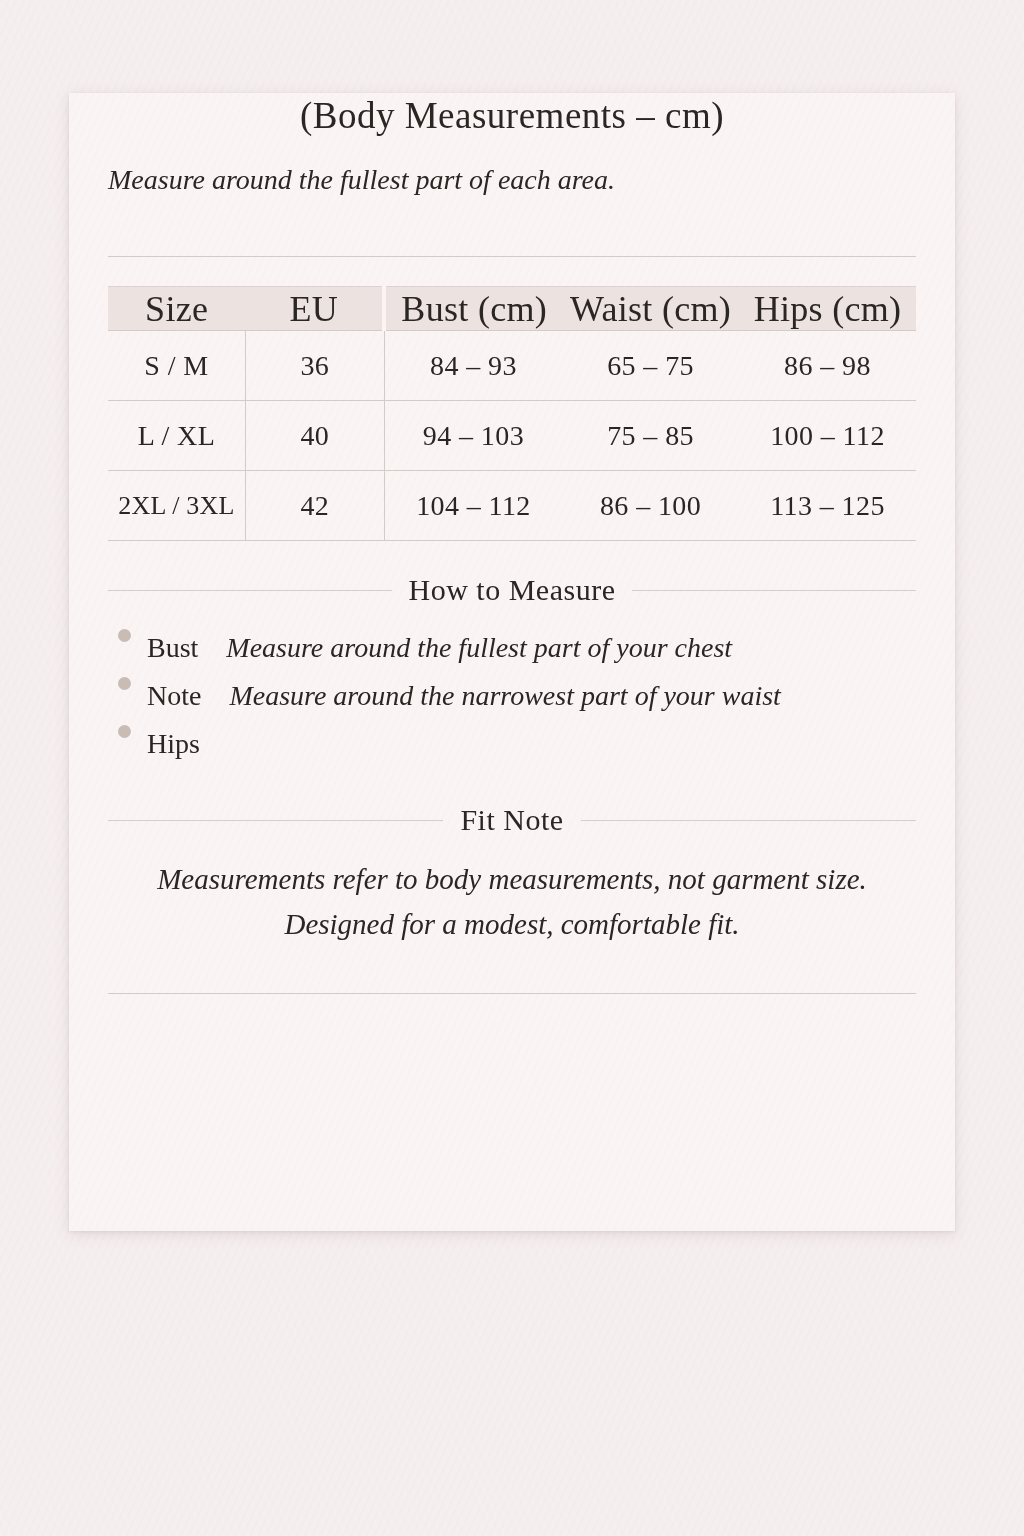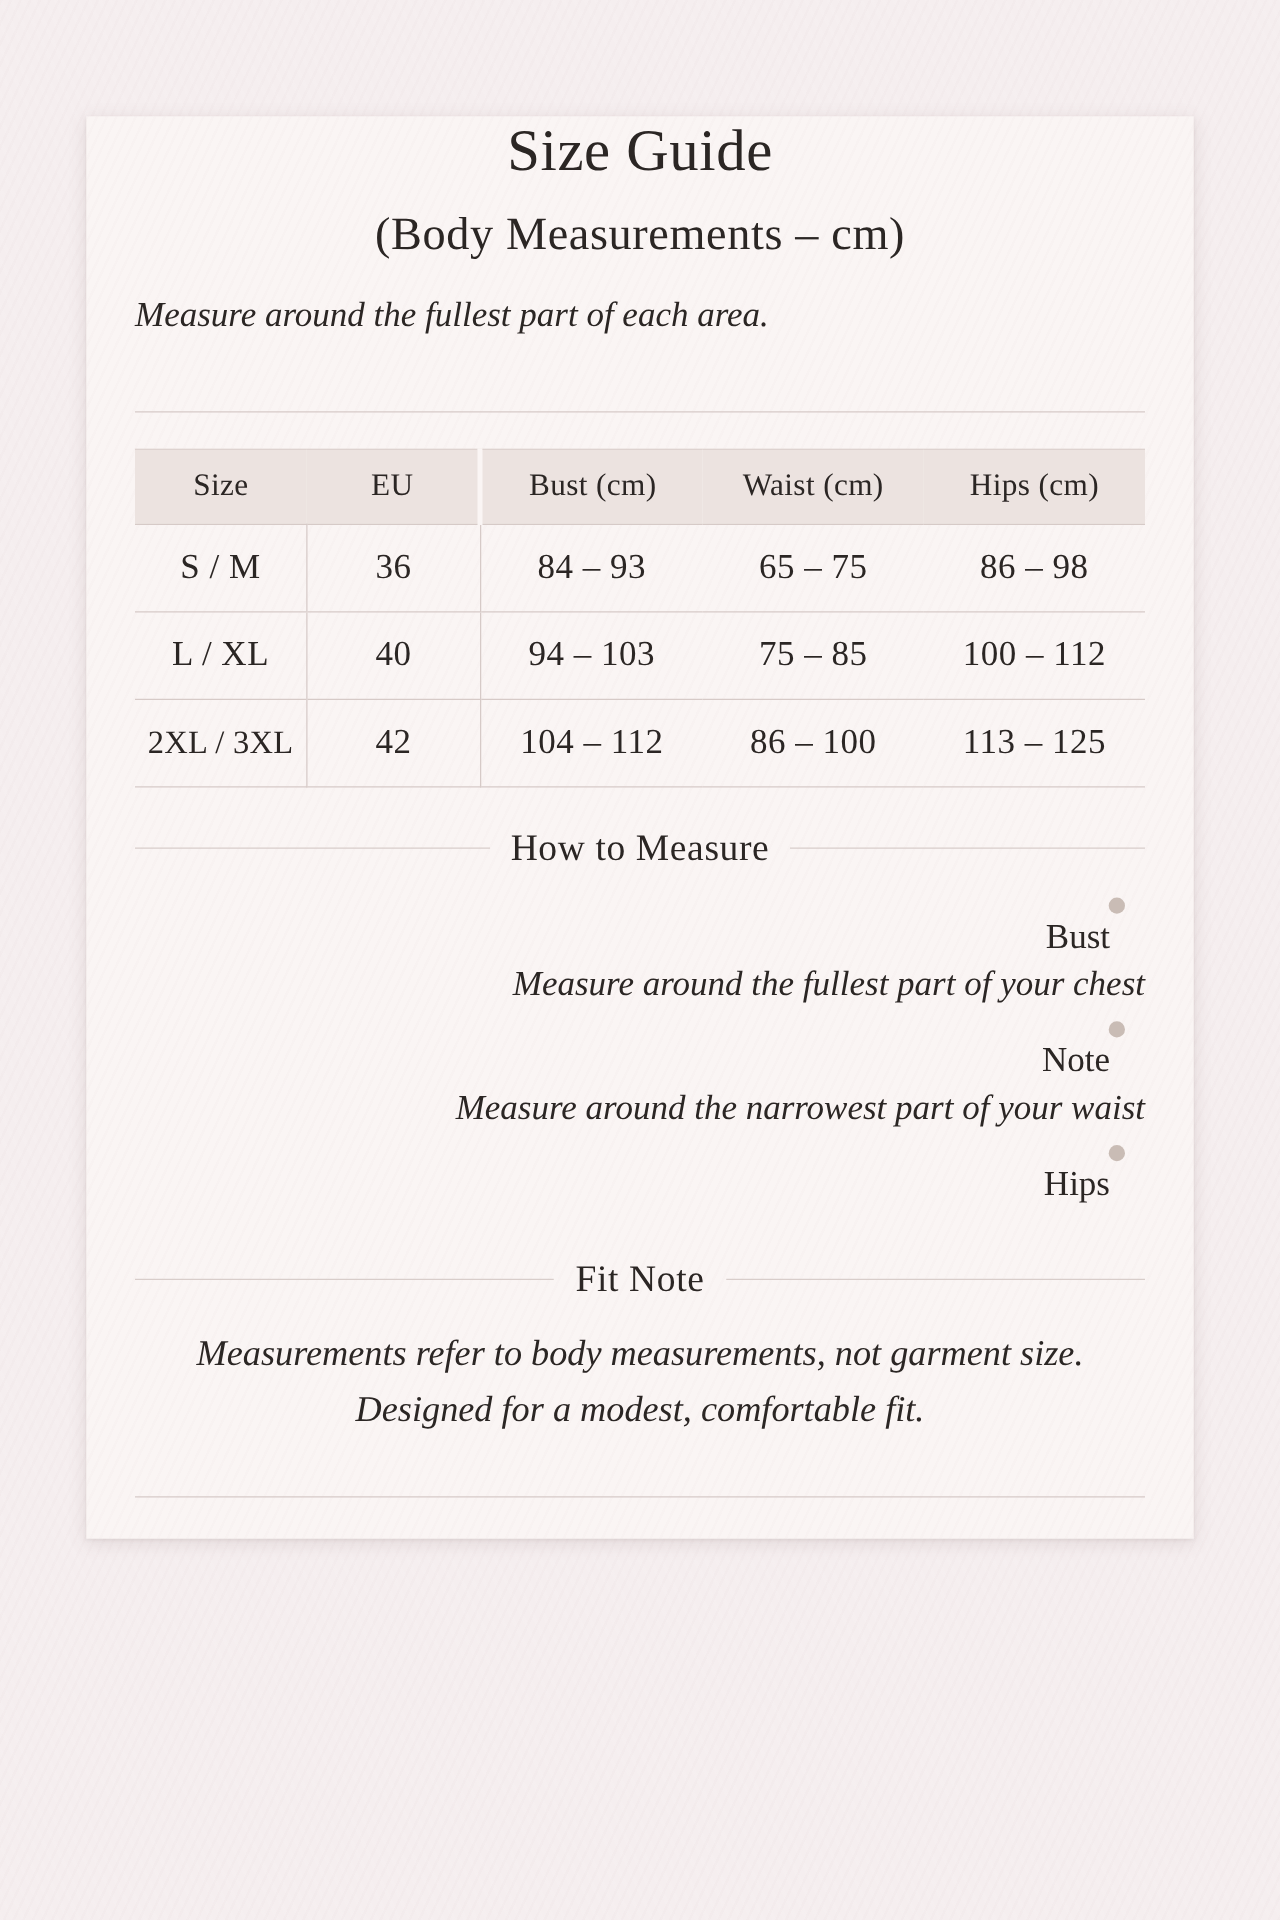--- a/index.html
+++ b/index.html
@@ -67,22 +67,22 @@
     table-layout:fixed;
   }
   col.c-size{width:17%;}
   col.c-eu{width:17.2%;}
   col.c-b{width:22%;}
   col.c-w{width:21.9%;}
   col.c-h{width:21.9%;}
   th{
     background:var(--header-band);
     font-weight:400;
-    font-size:25px;
-    height:60px;
+    font-size:36px;
+    height:44px;
     text-align:center;
     vertical-align:middle;
     border-top:1px solid #ddd2cf;
     letter-spacing:0.3px;
   }
   th.gap-right{border-right:4px solid var(--card-bg);}
   td{
     font-size:28px;
     height:70px;
     text-align:center;
@@ -110,25 +110,24 @@
     line-height:38px;
     letter-spacing:0.5px;
     white-space:nowrap;
   }
   .measure-list{
     list-style:none;
     margin-top:20px;
   }
   .measure-item{
     display:flex;
-    align-items:flex-end;
+    align-items:flex-start;
     line-height:38px;
     margin-bottom:10px;
     font-size:27px;
-    flex-direction:column;
   }
   .measure-item .dot{
     width:13px;
     height:13px;
     border-radius:50%;
     background:var(--bullet);
     margin-left:10px;
     margin-right:16px;
     flex:0 0 auto;
   }
@@ -147,21 +146,20 @@
     font-style:italic;
     font-size:29px;
     line-height:45px;
   }
 </style>
 </head>
 <body>
 
 <div class="card">
 
-  <h1 class="title">Size Guide</h1>
   <h2 class="subtitle">(Body Measurements – cm)</h2>
   <p class="tagline">Measure around the fullest part of each area.</p>
 
   <div class="divider"></div>
 
   <table>
     <colgroup>
       <col class="c-size">
         <col class="c-eu">
         <col class="c-b">

